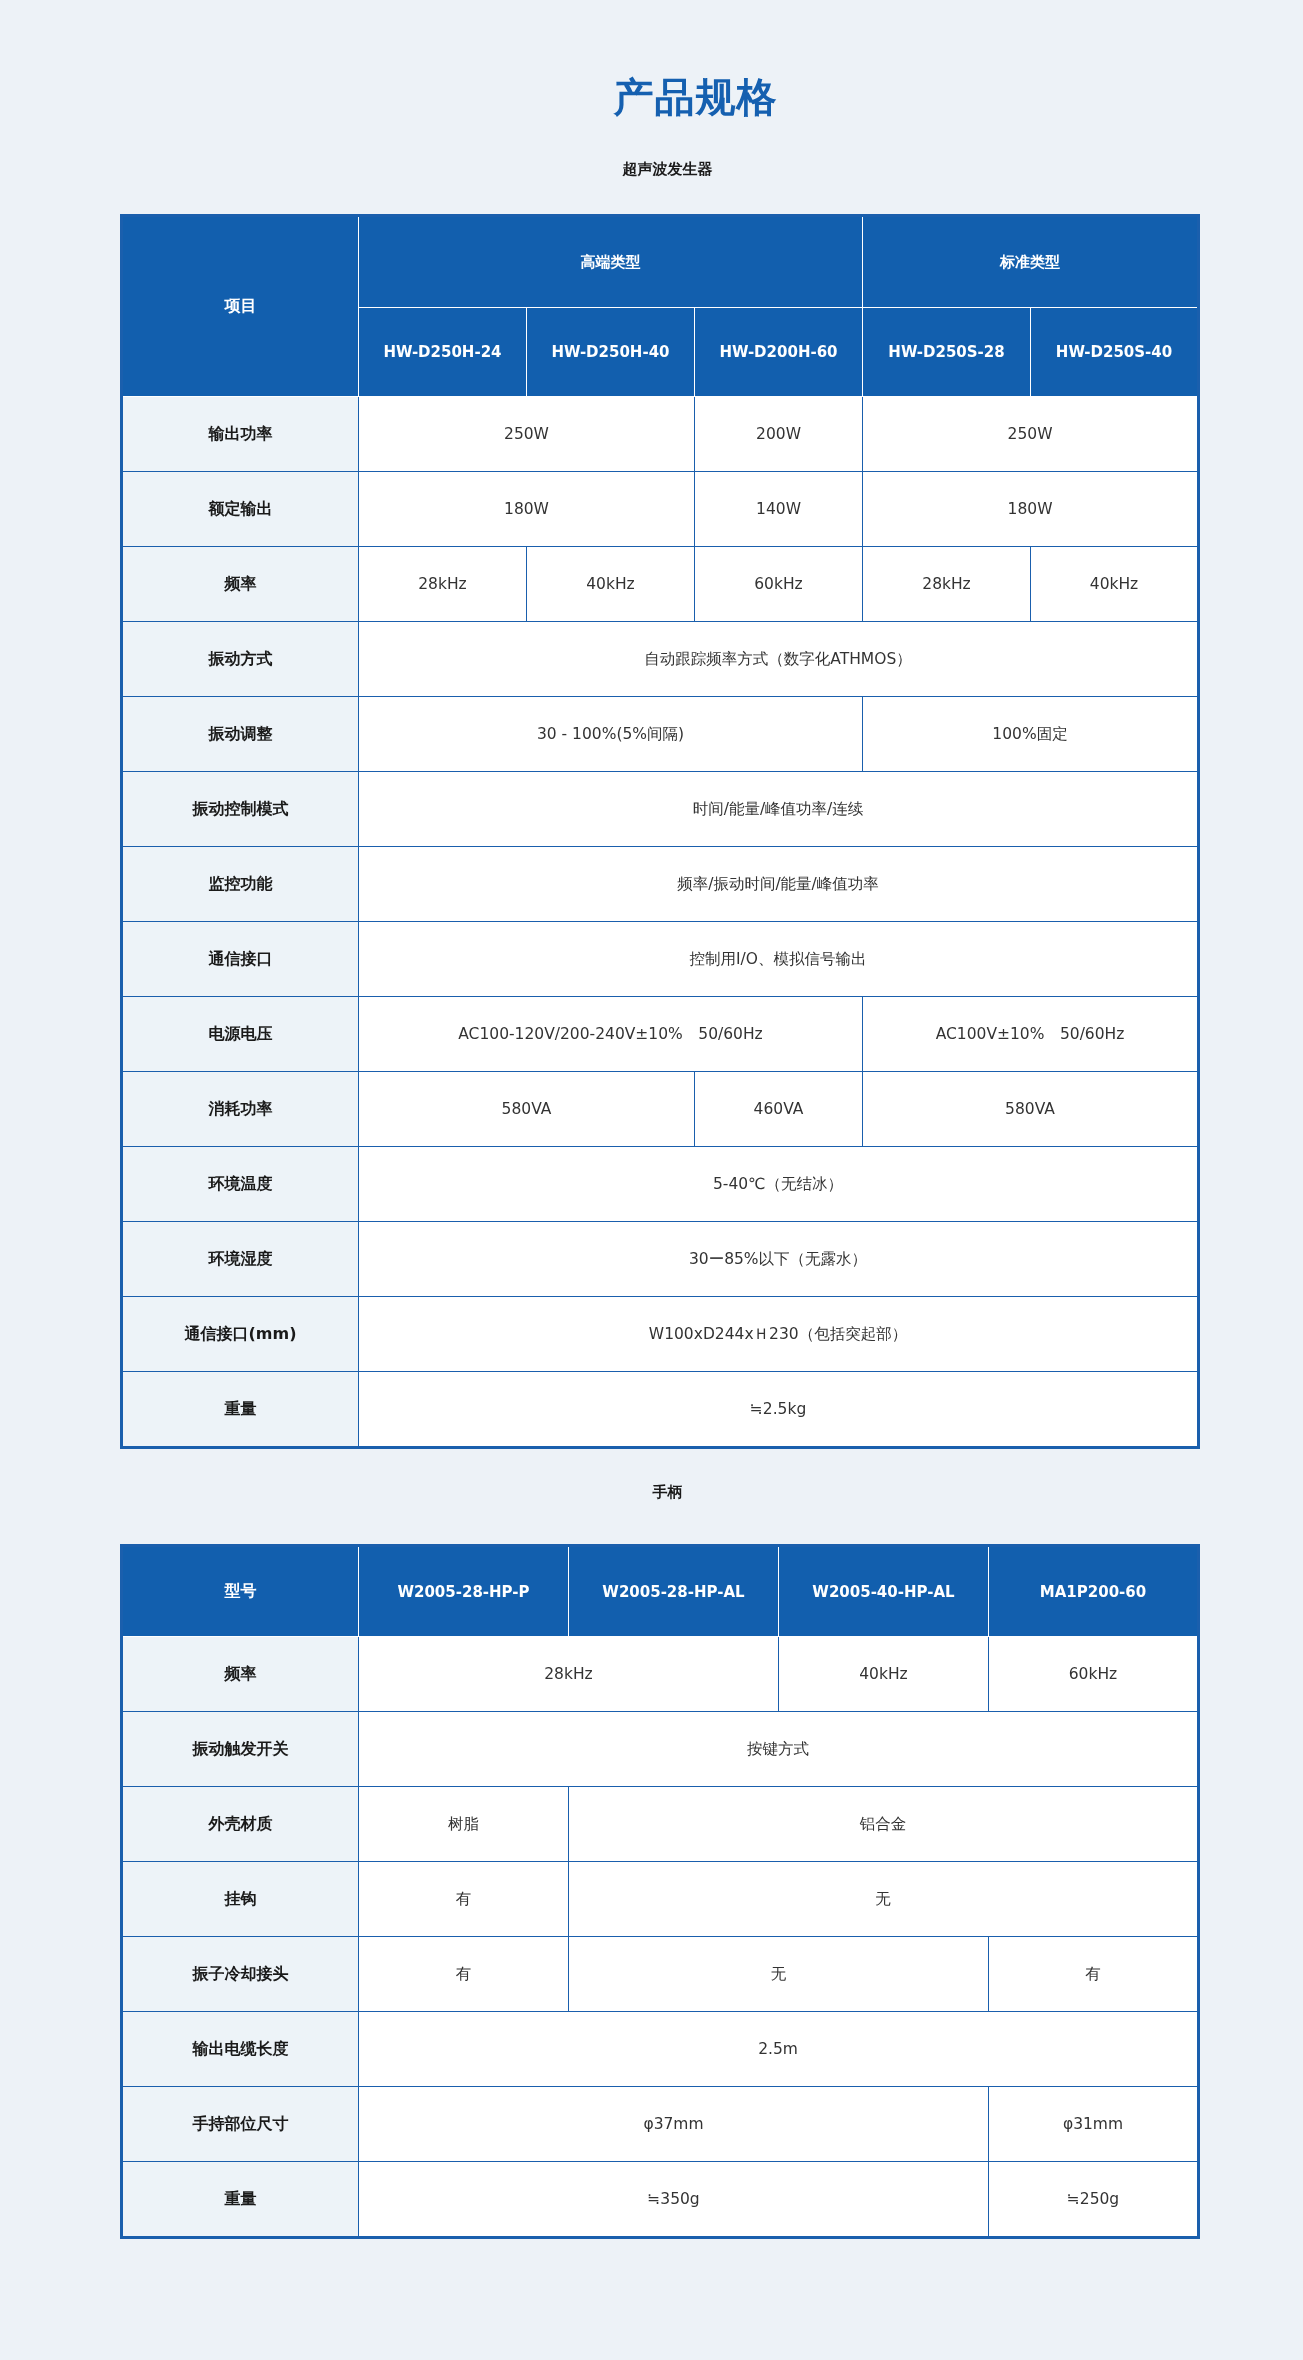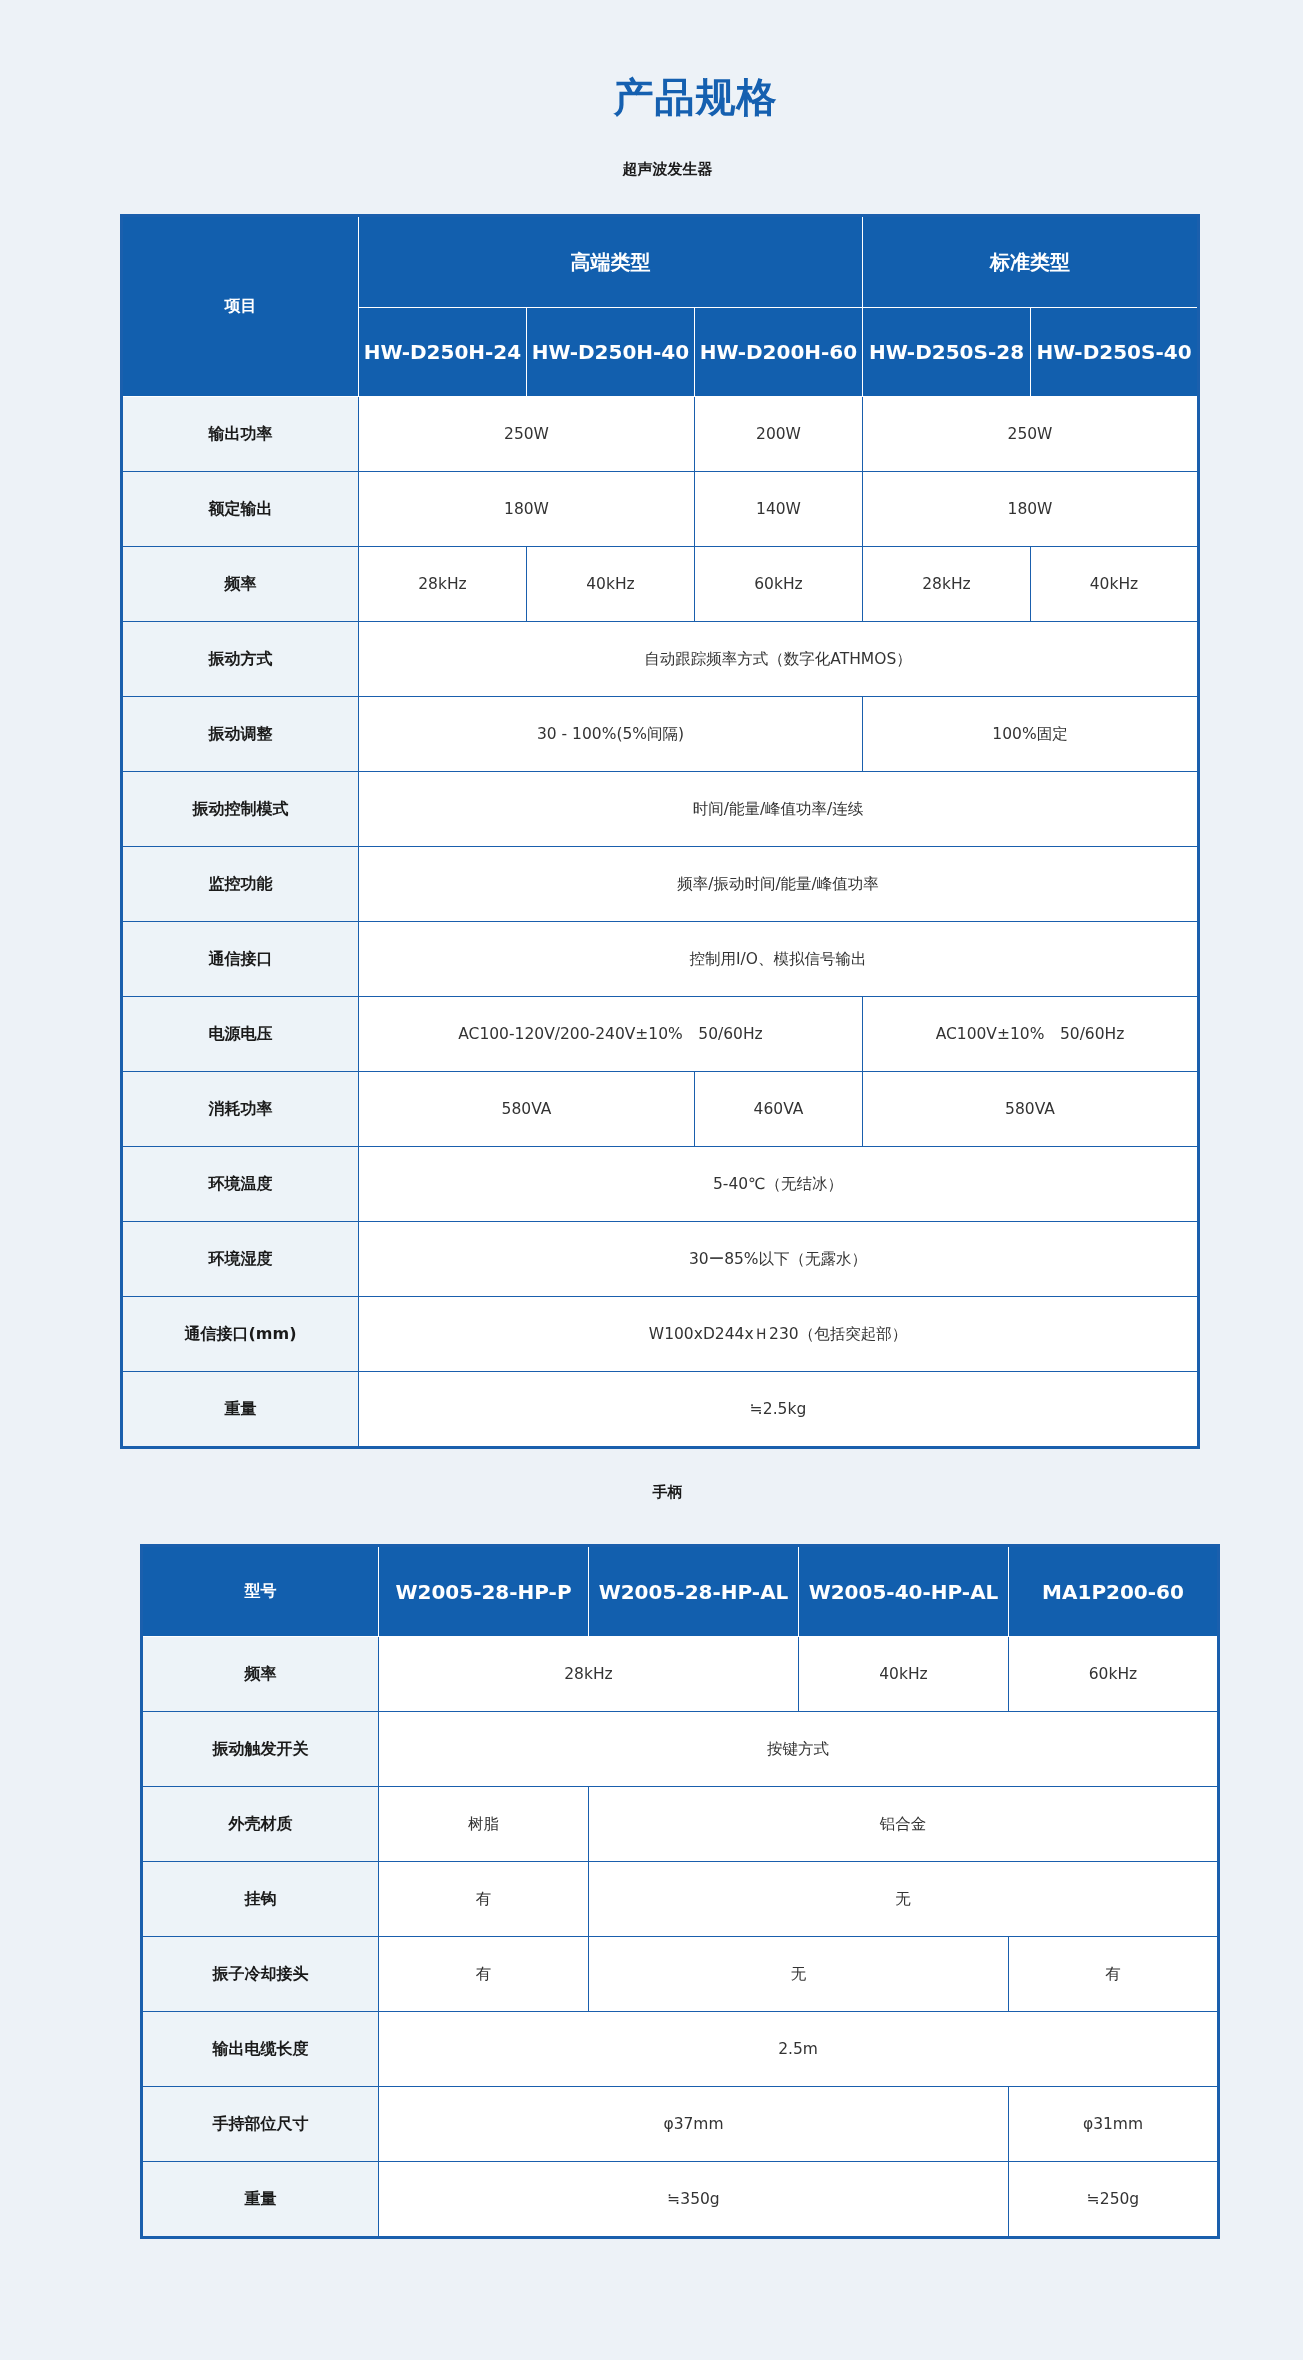--- a/index.html
+++ b/index.html
@@ -38,21 +38,21 @@
     width: 1080px;
     border-collapse: collapse;
     table-layout: fixed;
     border: 3px solid #1a5fad;
     background: #fff;
   }
   table.spec th {
     background: #125fae;
     color: #fff;
     font-weight: bold;
-    font-size: 20px;
+    font-size: 15px;
     border: 1px solid #ffffff;
     text-align: center;
     padding: 0;
   }
   table.spec th.head-first { font-size: 16px; }
   table.spec td {
     border: 1px solid #1a5fad;
     text-align: center;
     font-size: 15.5px;
     color: #333;
@@ -61,21 +61,21 @@
   }
   table.spec td.label {
     background: #edf3f8;
     font-weight: bold;
     color: #1a1a1a;
     font-size: 16px;
   }
   #table-generator { top: 214px; }
   #table-generator tr.h1 th { height: 90px; }
   #table-generator tr.h2 th { height: 88px; }
-  #table-handle { top: 1544px; margin-left: 20px; }
+  #table-handle { top: 1544px; }
   #table-handle tr.h1 th { height: 89px; }
 </style>
 </head>
 <body>
 
 <div class="page-title">产品规格</div>
 
 <div class="section-title" style="top:160px;">超声波发生器</div>
 
 <table class="spec" id="table-generator">

